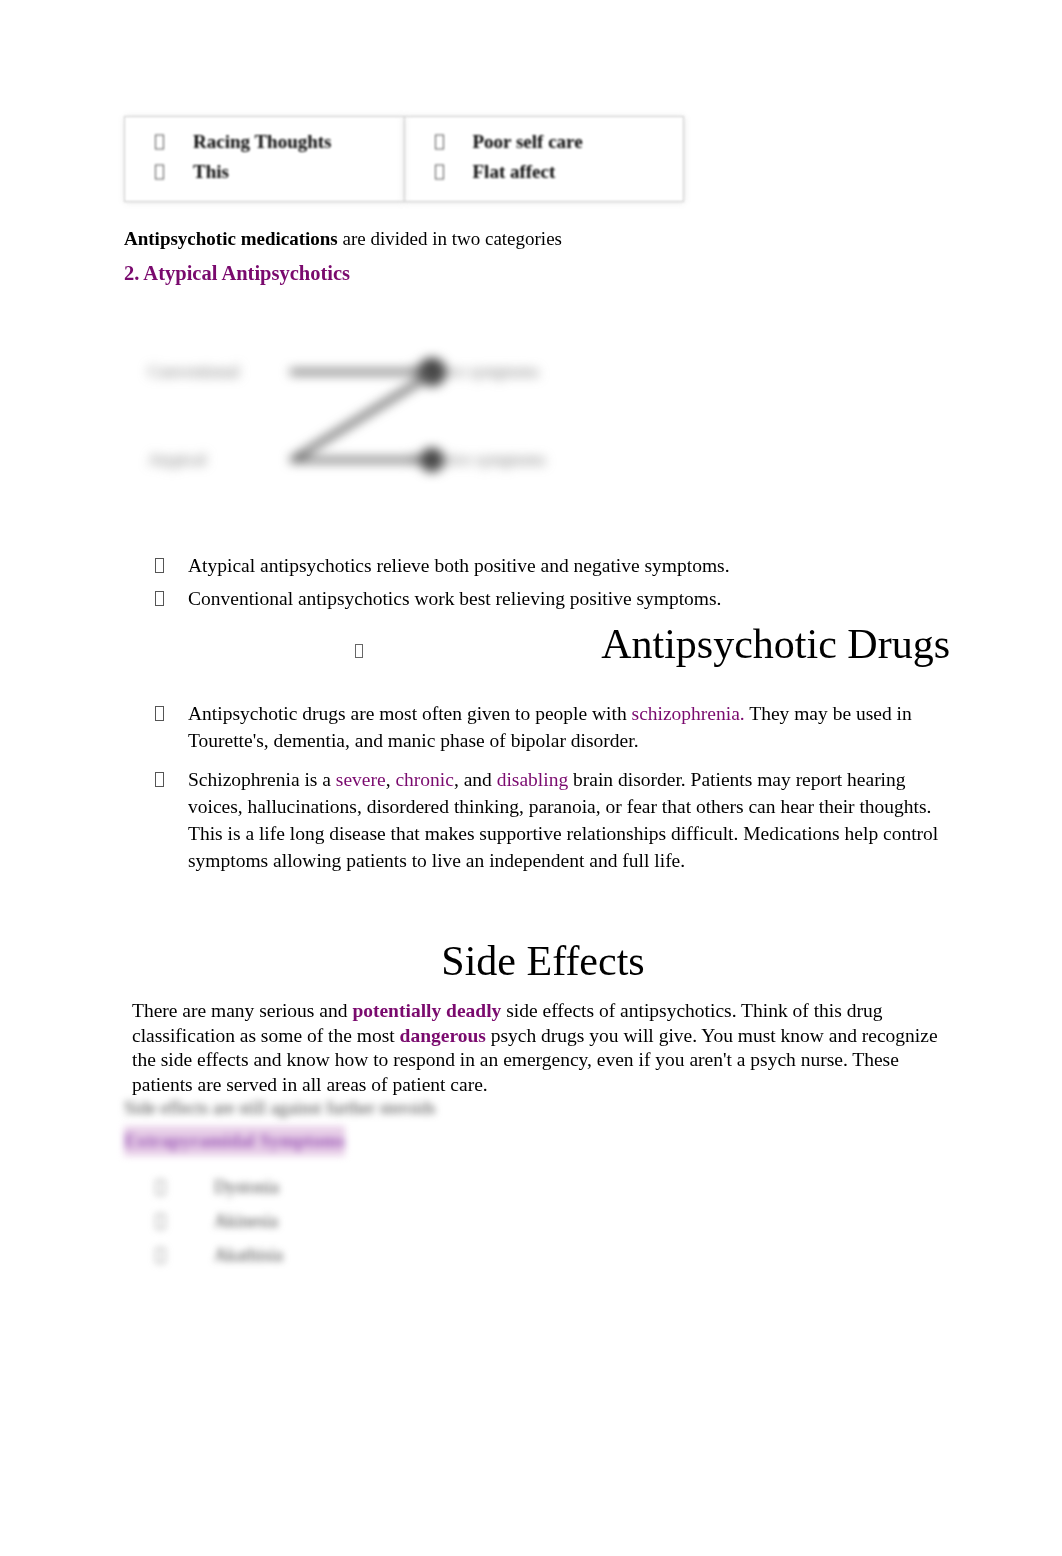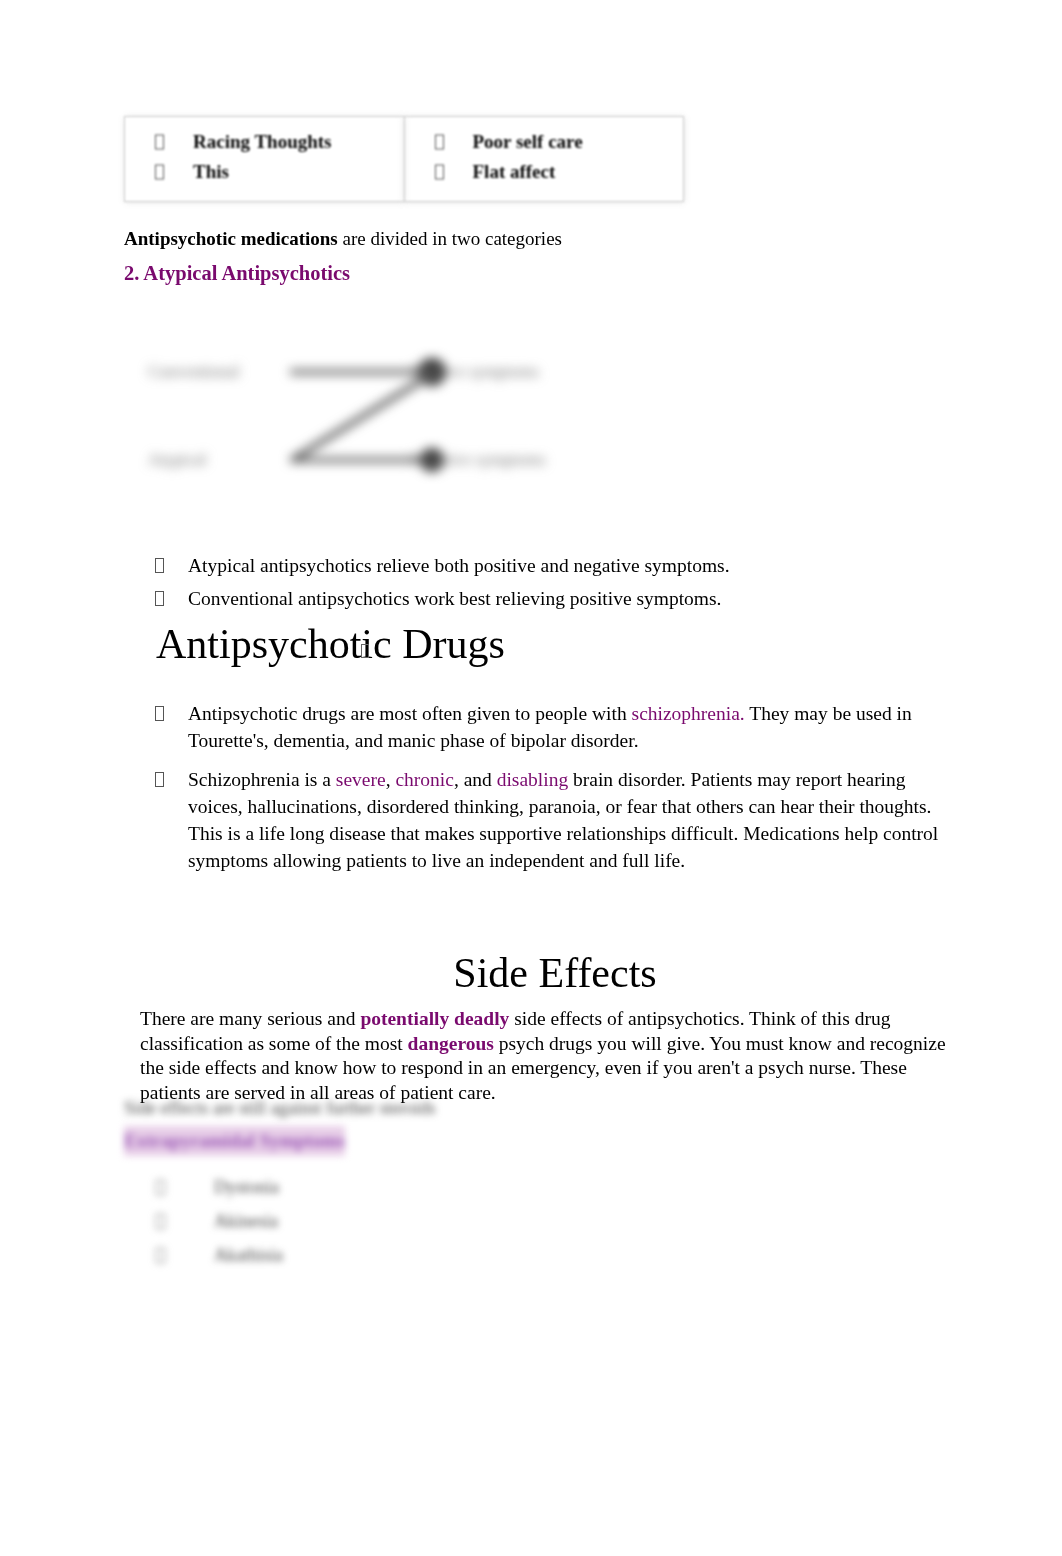--- a/index.html
+++ b/index.html
@@ -135,24 +135,24 @@
     display: inline-block;
   }
   .b-group-1 { top: 552px; }
   .b-group-1 li { margin-bottom: 6px; }
   .b-group-2 { top: 700px; }
   .b-group-2 li { margin-bottom: 12px; }
 
   
   .heading-drugs {
     position: absolute;
-    left: 156px;
+    left: 150px;
     top: 618px;
     width: 800px;
-    text-align: left;
+    text-align: right;
     font-size: 42px;
     line-height: 52px;
     font-weight: normal;
     margin: 0;
   }
   .heading-drugs .tofu {
     position: absolute;
     left: 205px;
     top: 26px;
     width: 6px;
@@ -162,32 +162,32 @@
   }
   .heading-side {
     position: absolute;
     left: 124px;
     top: 930px;
     width: 830px;
     text-align: center;
     font-size: 42px;
     line-height: 54px;
     font-weight: normal;
-    margin: 16px;
+    margin: 4px;
   }
 
   
   .side-para {
     position: absolute;
     left: 124px;
     top: 991px;
     width: 812px;
     font-size: 19.5px;
     line-height: 24.5px;
-    margin: 16px;
+    margin: 8px;
     text-align: left;
   }
   .side-para b { font-weight: bold; color: #7a0a6e; }
 
   
   .pl { color: #7a0a6e; }
 
   
   .redacted {
     position: absolute;

